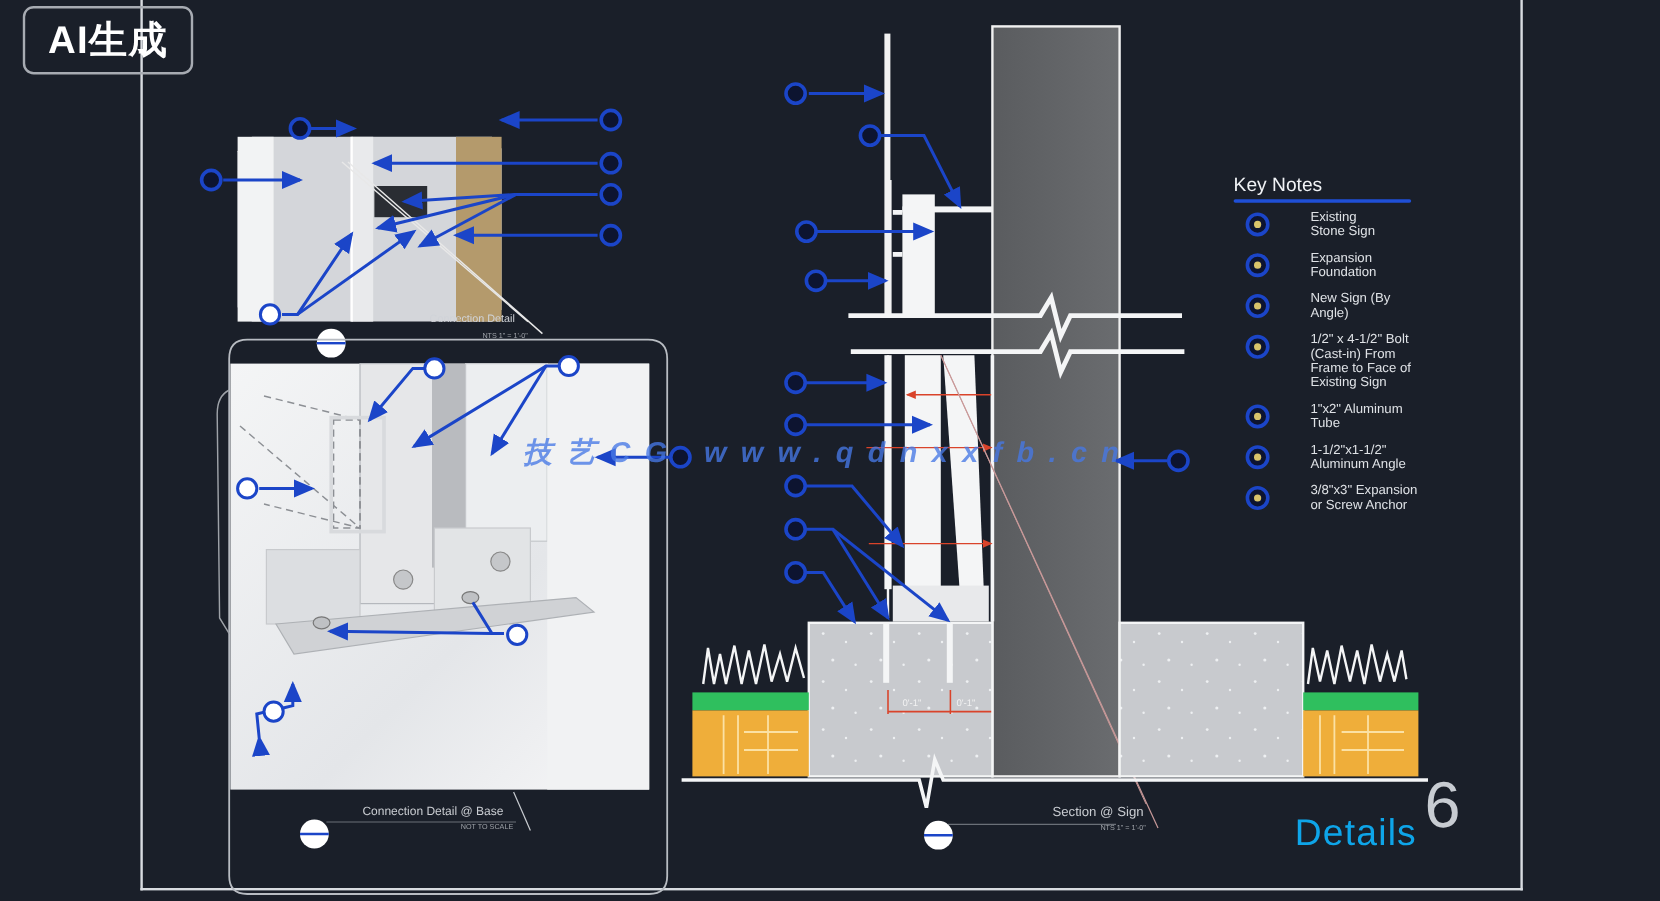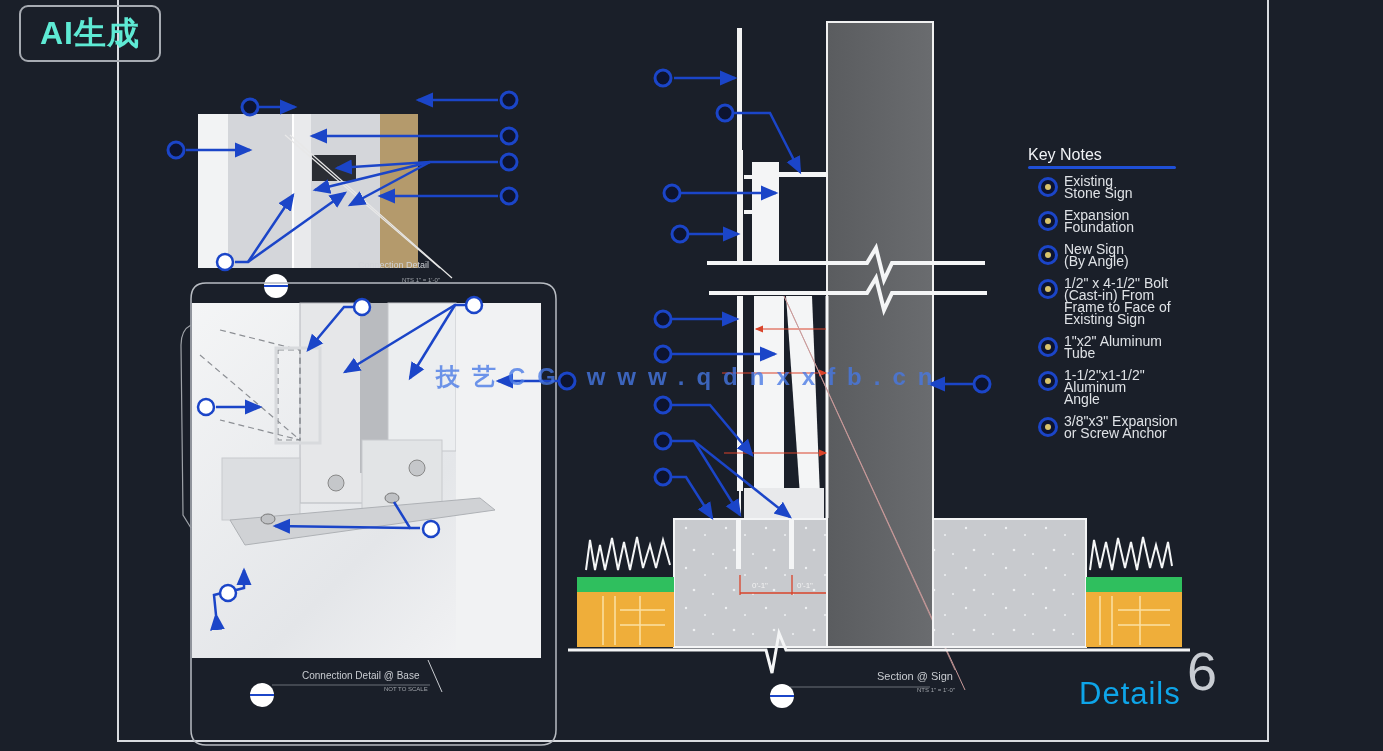--- a/index.html
+++ b/index.html
@@ -1,29 +1,29 @@
 <!DOCTYPE html>
 <html><head>
 <meta charset="utf-8">
 <style>
   html,body{margin:0;padding:0;}
   body{width:1383px;height:751px;overflow:hidden;background:#1a1f29;font-family:"Liberation Sans",sans-serif;position:relative;}
   .abs{position:absolute;}
   .frame{left:117px;top:-2px;width:1152px;height:744px;border:2px solid #d8dbe0;border-top:none;box-sizing:border-box;}
-  .ai-badge{left:19px;top:5px;width:142px;height:57px;border:2px solid #a7abb2;border-radius:9px;box-sizing:border-box;color:#5eead4;font-size:32px;line-height:53px;text-align:center;font-weight:bold;letter-spacing:1px;}
+  .ai-badge{left:19px;top:5px;width:142px;height:57px;border:2px solid #a7abb2;border-radius:9px;box-sizing:border-box;color:#ffffff;font-size:32px;line-height:53px;text-align:center;font-weight:bold;letter-spacing:1px;}
   .keynotes{left:1028px;top:146px;width:160px;color:#e6e8ec;}
   .kn-title{font-size:16px;color:#f0f2f5;margin-bottom:2px;}
   .kn-rule{height:3px;background:#1f4fd6;width:148px;margin-bottom:6px;border-radius:2px;}
   .kn-item{display:flex;align-items:flex-start;margin-bottom:10px;}
   .kn-bubble{width:14px;height:14px;border-radius:50%;border:3px solid #1b45c8;background:#0d1430;flex:none;margin:2px 6px 0 10px;position:relative;}
   .kn-bubble::after{content:"";position:absolute;left:4px;top:4px;width:6px;height:6px;border-radius:50%;background:#d8c36a;}
-  .kn-text{font-size:14px;line-height:12px;color:#dfe2e6;}
+  .kn-text{font-size:11px;line-height:12px;color:#dfe2e6;margin-left:28px;}
   .sheet-title{left:1079px;top:676px;font-size:31px;color:#0ea5e9;font-weight:300;letter-spacing:1px;}
   .sheet-num{left:1187px;top:640px;font-size:54px;color:#c8ccd2;font-weight:200;}
-  .watermark{left:436px;top:361px;font-size:24px;color:rgba(70,120,230,0.78);letter-spacing:12px;font-weight:bold;}
+  .watermark{left:436px;top:361px;font-size:24px;color:rgba(70,120,230,0.78);letter-spacing:12px;font-weight:bold;font-style:italic;}
 </style>
 </head>
 <body>
 
 <div class="abs frame"></div>
 
 <div class="abs ai-badge">AI生成</div>
 
 <svg class="abs" style="left:0;top:0" width="1383" height="751" viewBox="0 0 1383 751">
   <defs>

